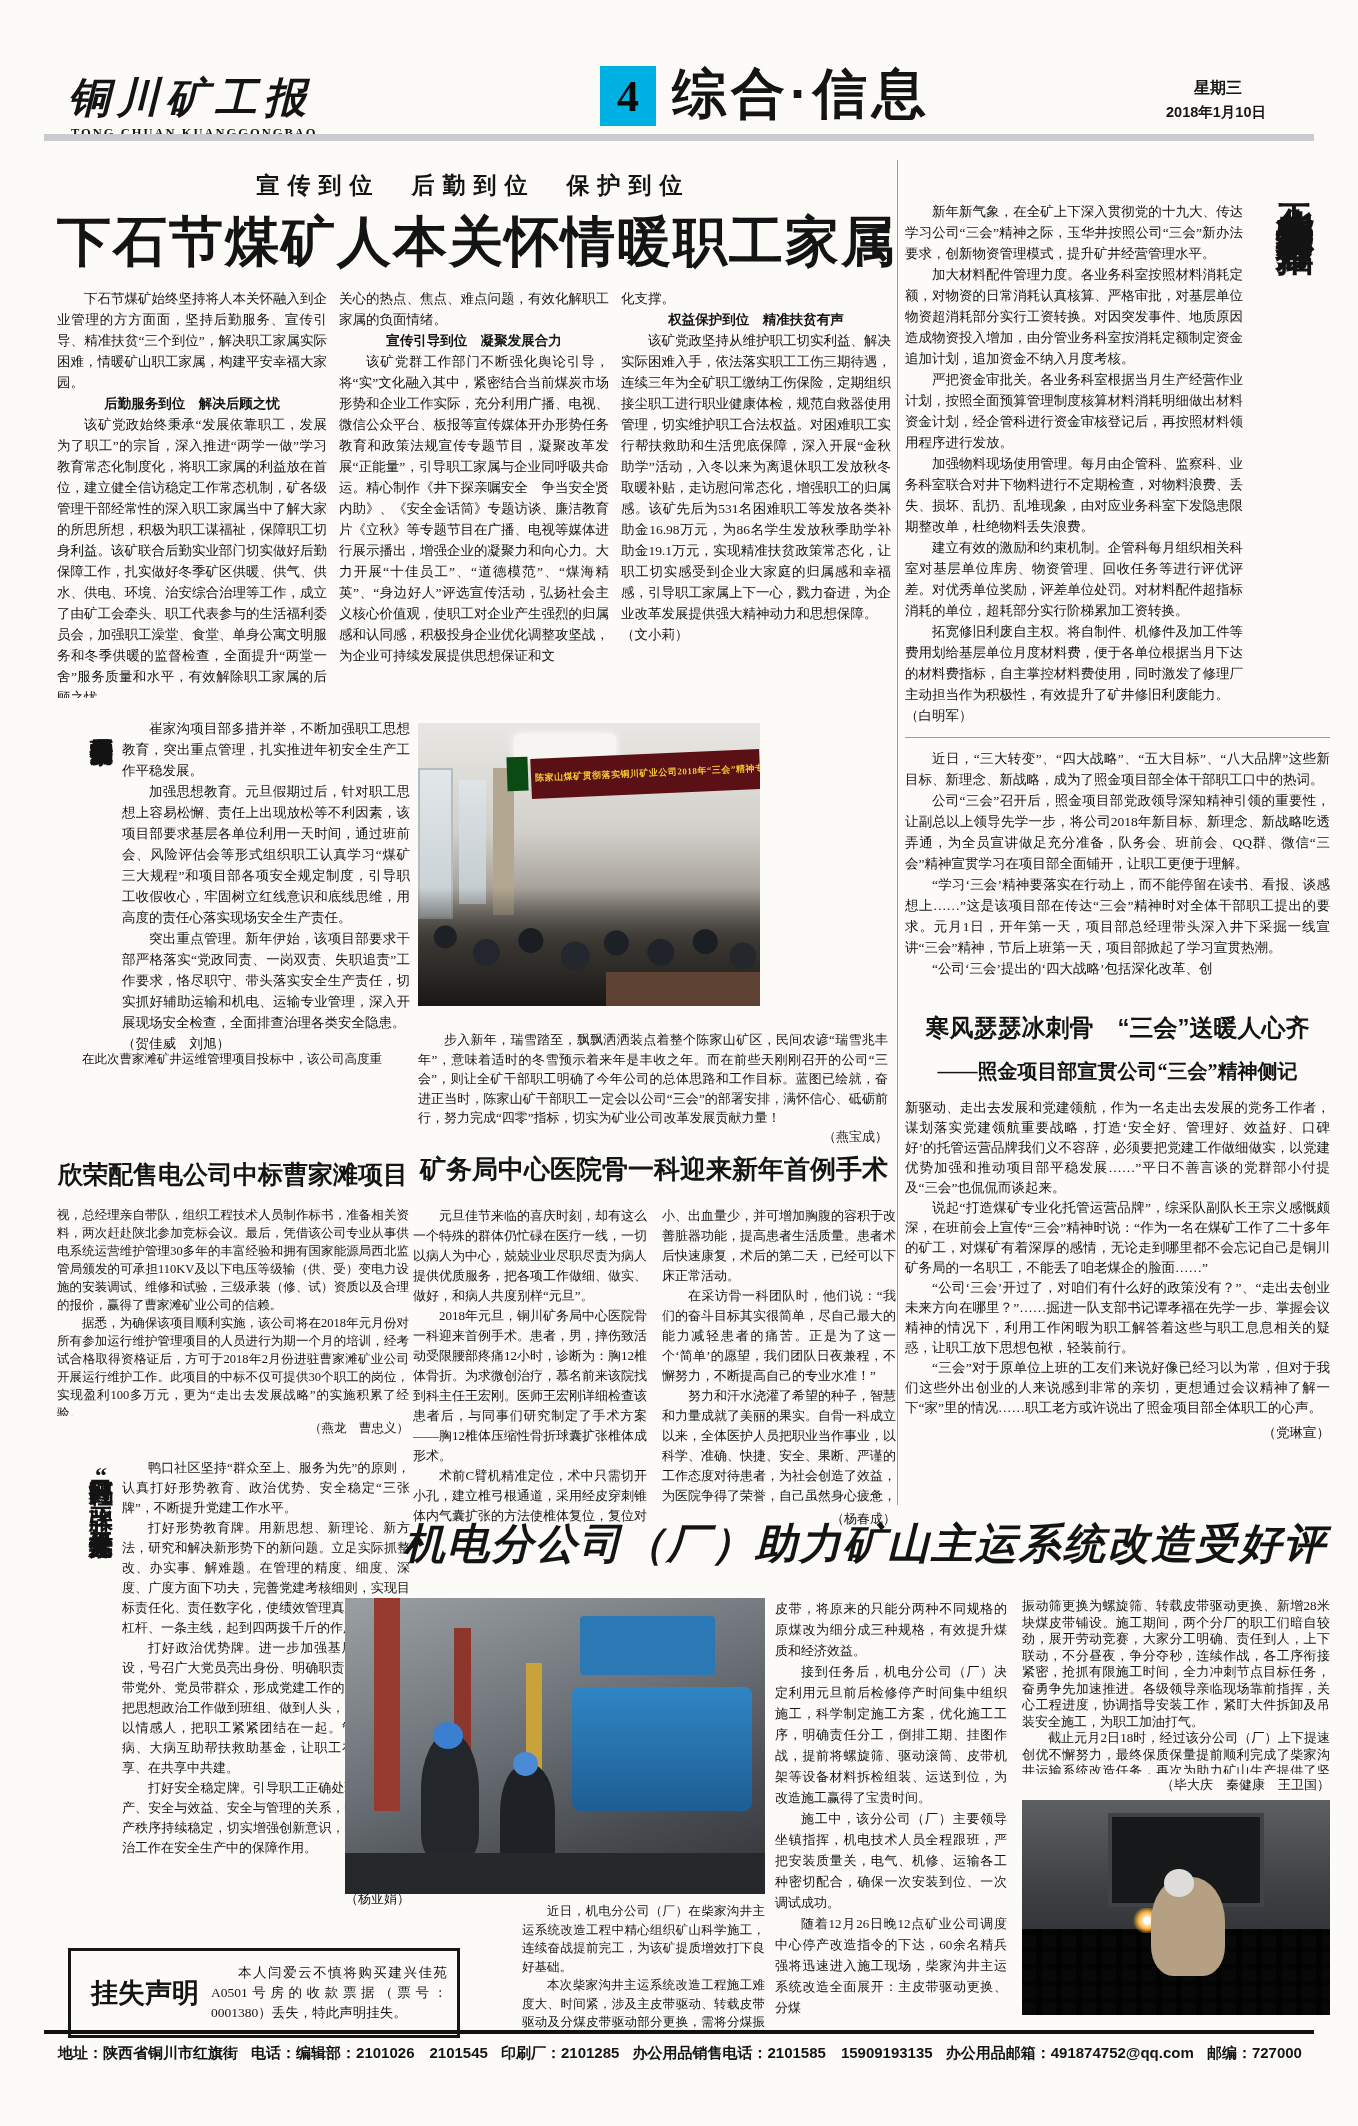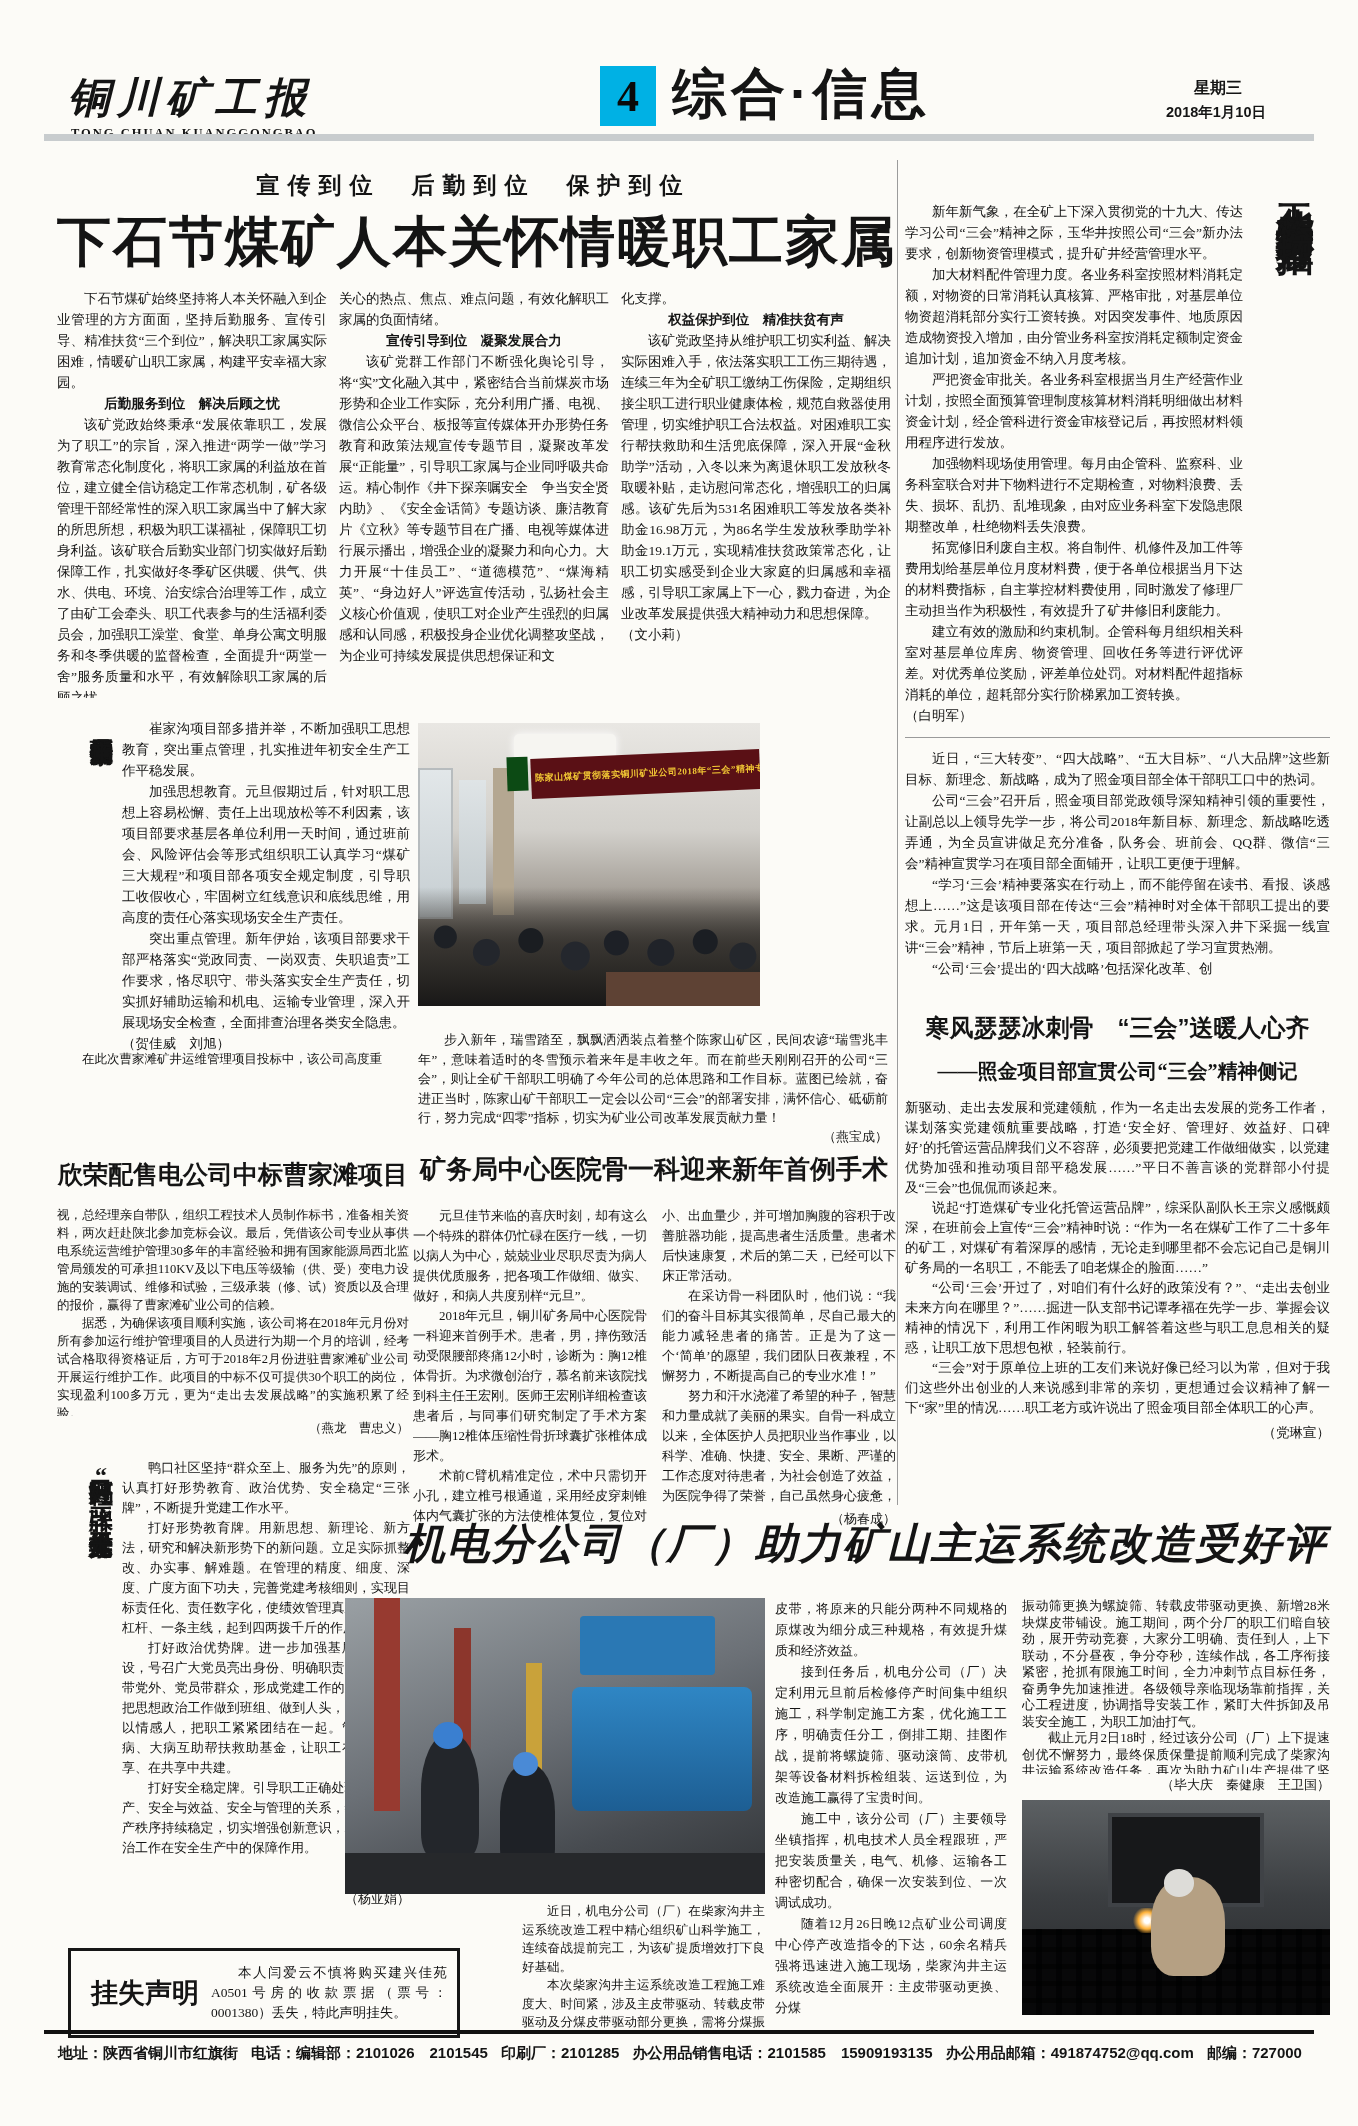--- a/index.html
+++ b/index.html
@@ -60,22 +60,22 @@
         <p class="sig">（文小莉）</p>
       </div>
   </div>
 
   <div>
     <div class="abs bodytext" style="left:905px;top:162px;width:338px;height:560px;margin-top:39px;">
         <p class="para">新年新气象，在全矿上下深入贯彻党的十九大、传达学习公司“三会”精神之际，玉华井按照公司“三会”新办法要求，创新物资管理模式，提升矿井经营管理水平。</p>
         <p class="para">加大材料配件管理力度。各业务科室按照材料消耗定额，对物资的日常消耗认真核算、严格审批，对基层单位物资超消耗部分实行工资转换。对因突发事件、地质原因造成物资投入增加，由分管业务科室按消耗定额制定资金追加计划，追加资金不纳入月度考核。</p>
         <p class="para">严把资金审批关。各业务科室根据当月生产经营作业计划，按照全面预算管理制度核算材料消耗明细做出材料资金计划，经企管科进行资金审核登记后，再按照材料领用程序进行发放。</p>
         <p class="para">加强物料现场使用管理。每月由企管科、监察科、业务科室联合对井下物料进行不定期检查，对物料浪费、丢失、损坏、乱扔、乱堆现象，由对应业务科室下发隐患限期整改单，杜绝物料丢失浪费。</p>
+        <p class="para">建立有效的激励和约束机制。企管科每月组织相关科室对基层单位库房、物资管理、回收任务等进行评优评差。对优秀单位奖励，评差单位处罚。对材料配件超指标消耗的单位，超耗部分实行阶梯累加工资转换。</p>
         <p class="para">拓宽修旧利废自主权。将自制件、机修件及加工件等费用划给基层单位月度材料费，便于各单位根据当月下达的材料费指标，自主掌控材料费使用，同时激发了修理厂主动担当作为积极性，有效提升了矿井修旧利废能力。</p>
-        <p class="para">建立有效的激励和约束机制。企管科每月组织相关科室对基层单位库房、物资管理、回收任务等进行评优评差。对优秀单位奖励，评差单位处罚。对材料配件超指标消耗的单位，超耗部分实行阶梯累加工资转换。</p>
         <p class="sig">（白明军）</p>
       </div>
     <div class="abs vhead" style="left:1258px;top:174px;width:62px;height:500px;font-size:38px;letter-spacing:3px;">玉华井创新物资管控有妙招</div>
   </div>
 
   <div>
     <div class="abs bodytext" style="left:905px;top:748px;width:425px;height:260px;">
         <p class="para">近日，“三大转变”、“四大战略”、“五大目标”、“八大品牌”这些新目标、新理念、新战略，成为了照金项目部全体干部职工口中的热词。</p>
         <p class="para">公司“三会”召开后，照金项目部党政领导深知精神引领的重要性，让副总以上领导先学一步，将公司2018年新目标、新理念、新战略吃透弄通，为全员宣讲做足充分准备，队务会、班前会、QQ群、微信“三会”精神宣贯学习在项目部全面铺开，让职工更便于理解。</p>
         <p class="para">“学习‘三会’精神要落实在行动上，而不能停留在读书、看报、谈感想上……”这是该项目部在传达“三会”精神时对全体干部职工提出的要求。元月1日，开年第一天，项目部总经理带头深入井下采掘一线宣讲“三会”精神，节后上班第一天，项目部掀起了学习宣贯热潮。</p>

